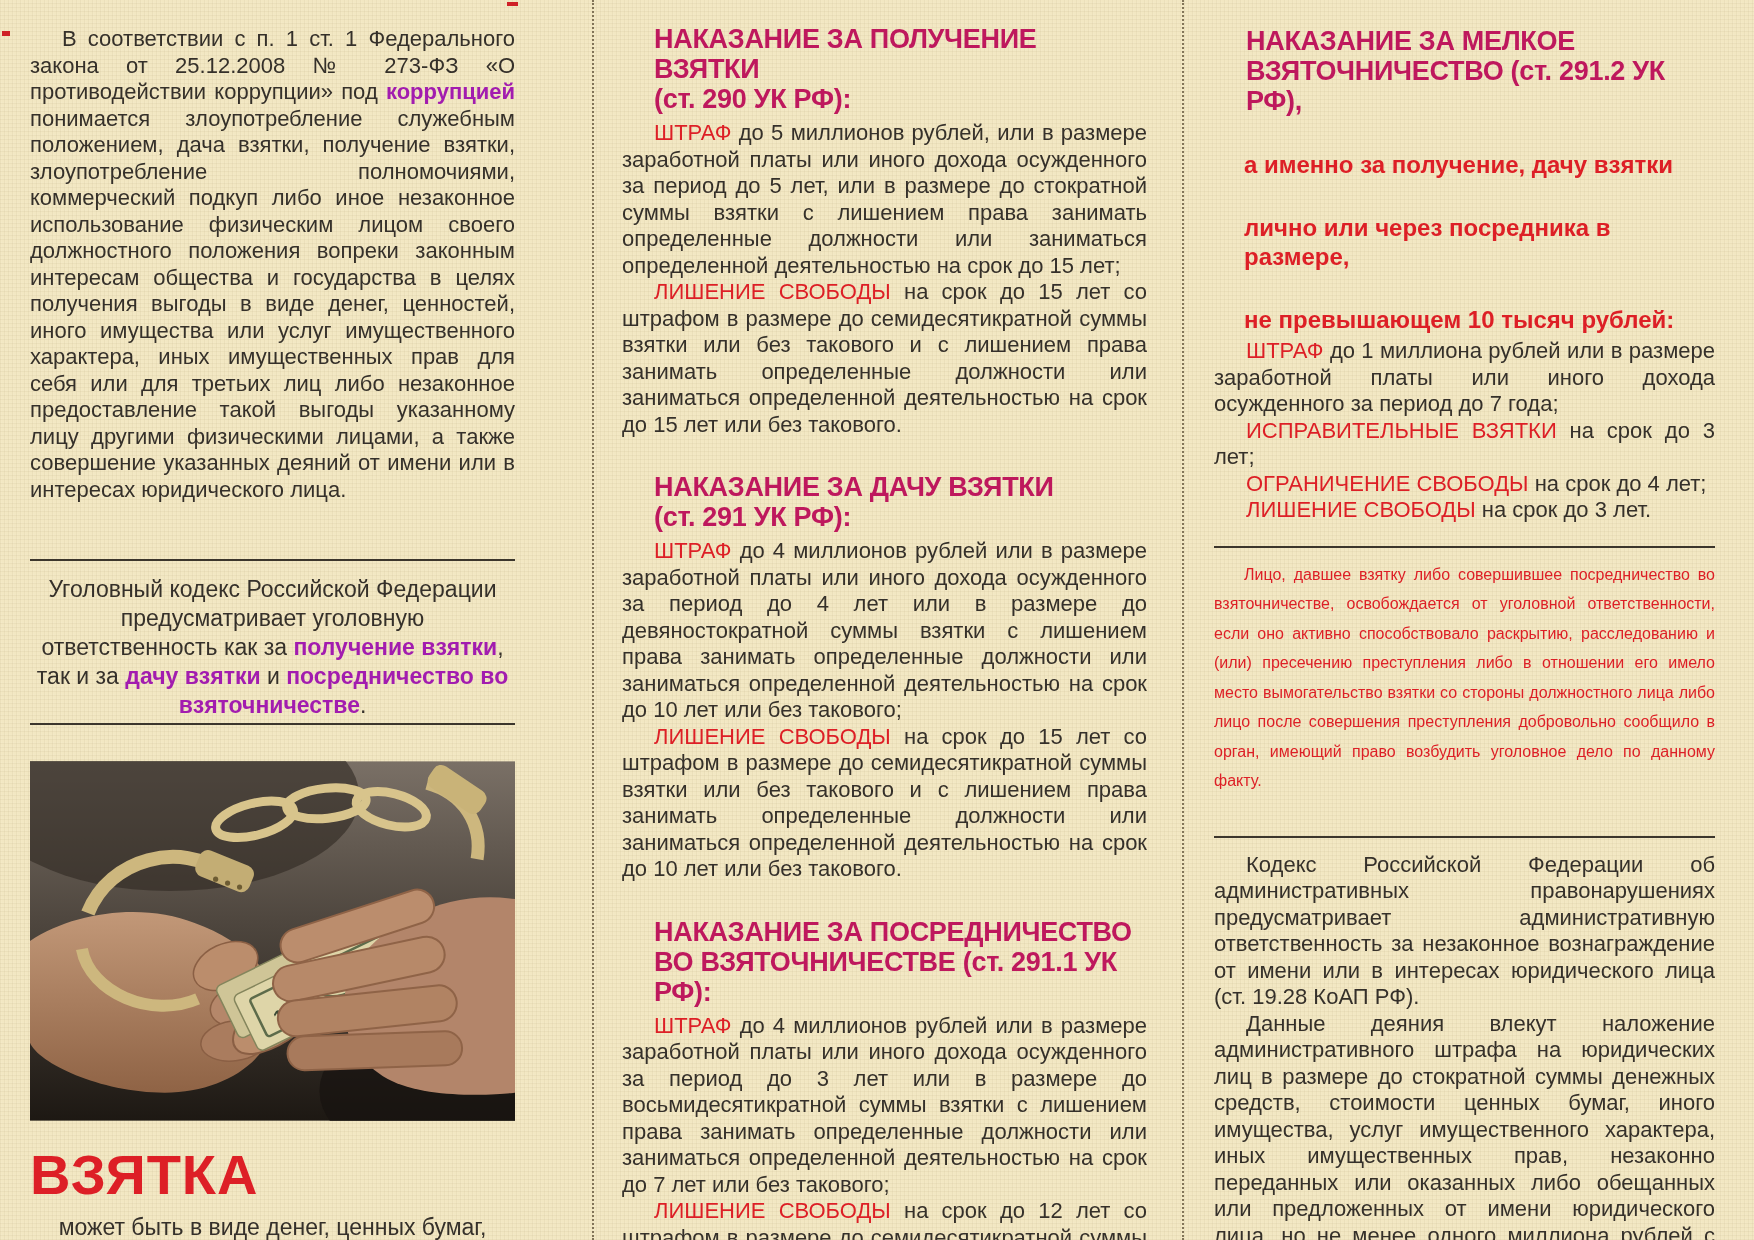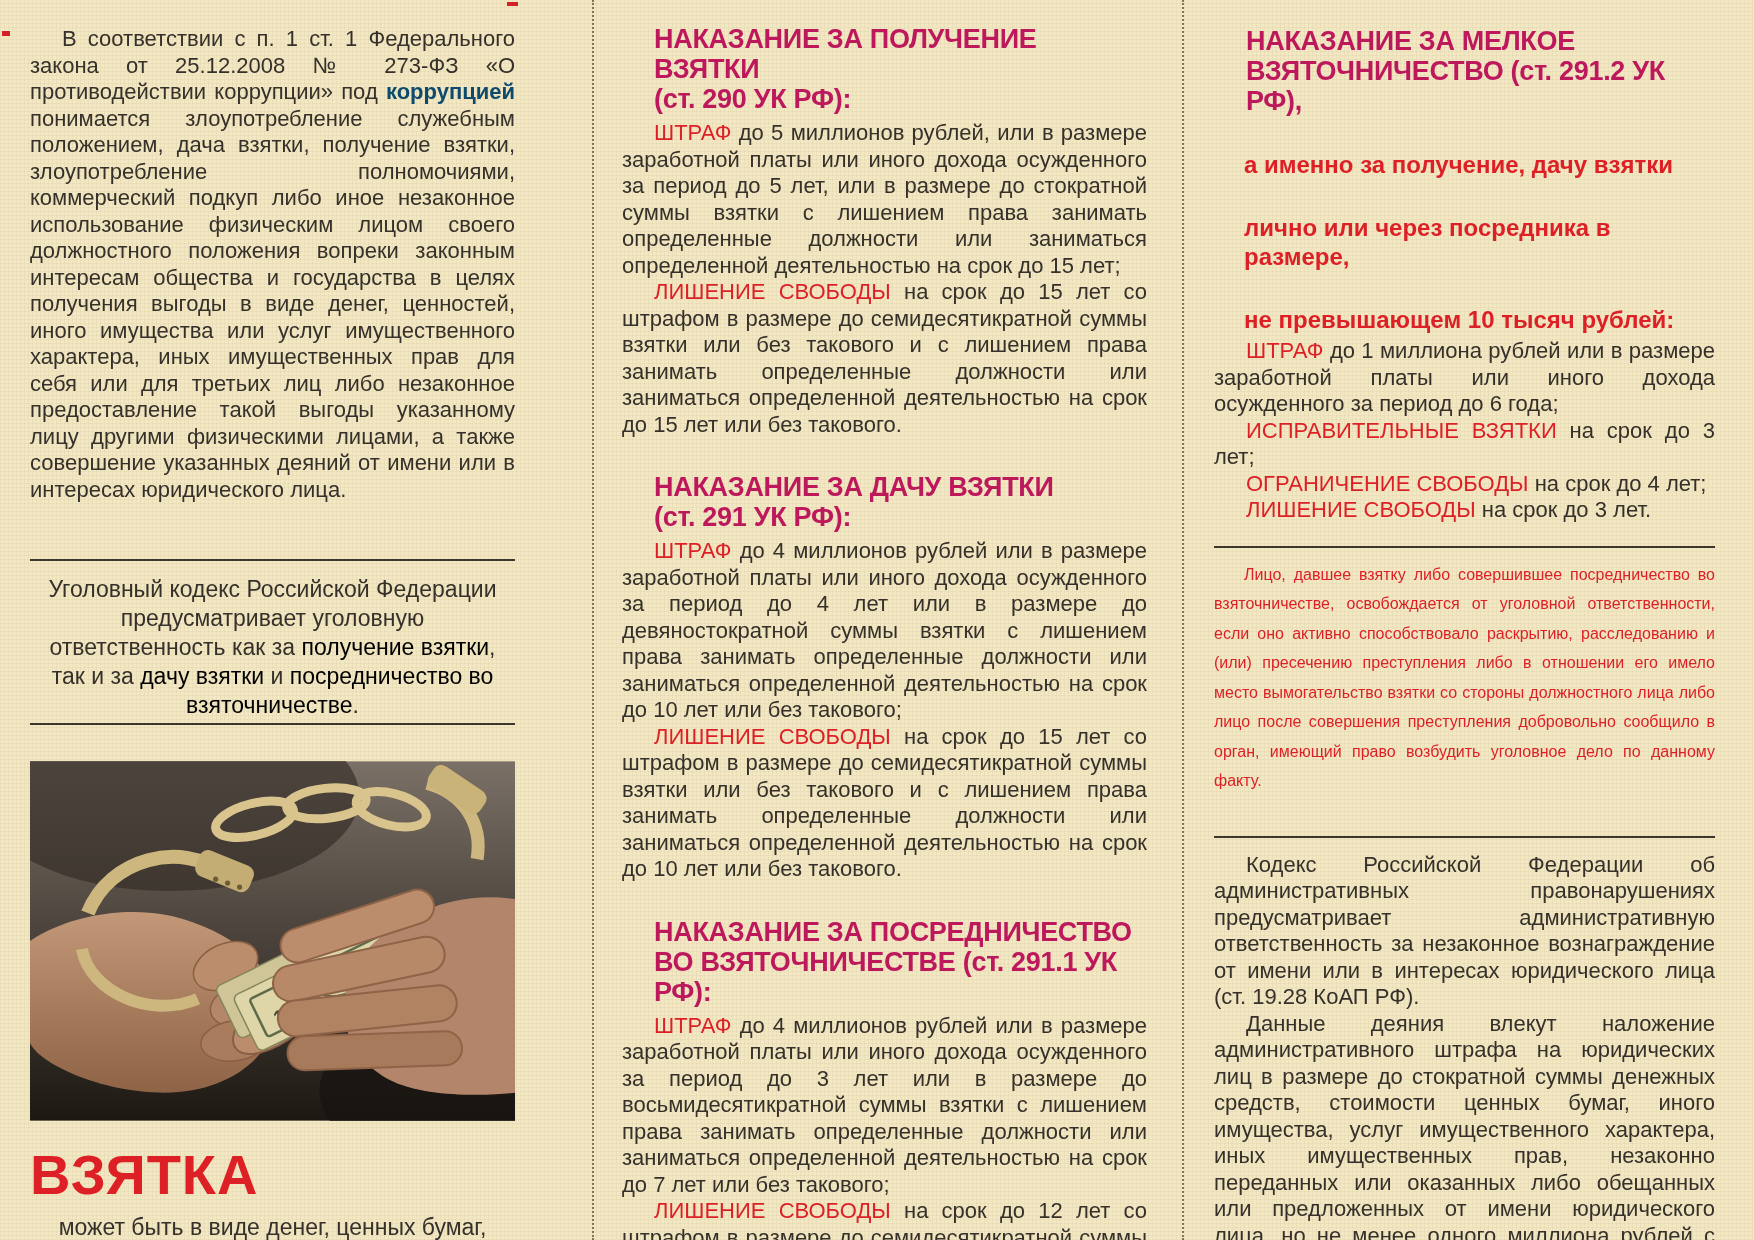--- a/index.html
+++ b/index.html
@@ -17,22 +17,22 @@
   .panel-left{width:593px;padding:26px 78px 0 30px;}
   .panel-mid{width:590px;padding:24px 36px 0 29px;}
   .panel-right{width:571px;padding:26px 39px 14px 31px;}
   .fold{position:absolute;top:0;height:1240px;width:0;border-left:2px dotted rgba(110,96,70,.85);}
   .fold.f1{left:592px;}
   .fold.f2{left:1182px;}
   p{margin:0;}
   .just{font-size:22px;line-height:26.5px;text-align:justify;text-indent:32px;
         color:#35302a;}
   .red{color:#dd1f26;}
-  b.term{color:#0c4a6e;}
-  .redbold{color:#000000;font-weight:normal;}
+  b.term{color:#a21caf;}
+  .redbold{color:#a21caf;font-weight:bold;}
   .hr{height:2px;background:#3c362c;border:0;}
   .hr-left{margin:56px 0 0 0;}
   
   .note{margin-top:14px;font-size:23px;line-height:29px;text-align:center;text-indent:0;}
   .hr-left2{margin-top:3px;}
   .photo-wrap{margin-top:36px;width:485px;height:360px;}
   .big-title{margin-top:24px;text-align:left;font-size:56px;line-height:60px;font-weight:bold;
              color:#dd1f26;letter-spacing:1px;}
   .subtitle{margin-top:8px;font-size:23px;line-height:28px;text-align:center;text-indent:0;}
   
@@ -169,21 +169,21 @@
     <h2 class="sec-head">
         <span>НАКАЗАНИЕ ЗА МЕЛКОЕ</span>
         <span>ВЗЯТОЧНИЧЕСТВО (ст. 291.2 УК РФ),</span>
       </h2>
     <div class="sub-head">
         <span>а именно за получение, дачу взятки</span>
         <span>лично или через посредника в размере,</span>
         <span>не превышающем 10 тысяч рублей:</span>
       </div>
 
-    <p class="just"><span class="red">ШТРАФ</span><span> до 1 миллиона рублей или в размере заработной платы или иного дохода осужденного за период до 6 года;</span></p>
+    <p class="just"><span class="red">ШТРАФ</span><span> до 1 миллиона рублей или в размере заработной платы или иного дохода осужденного за период до 7 года;</span></p>
     <p class="just"><span class="red">ИСПРАВИТЕЛЬНЫЕ ВЗЯТКИ</span><span> на срок до 3 лет;</span></p>
     <p class="just"><span class="red">ОГРАНИЧЕНИЕ СВОБОДЫ</span><span> на срок до 4 лет;</span></p>
     <p class="just"><span class="red">ЛИШЕНИЕ СВОБОДЫ</span><span> на срок до 3 лет.</span></p>
 
     <div class="hr hr-right"></div>
 
     <p class="release">Лицо, давшее взятку либо совершившее посредничество во взяточничестве, освобождается от уголовной ответственности, если оно активно способствовало раскрытию, расследованию и (или) пресечению преступления либо в отношении его имело место вымогательство взятки со стороны должностного лица либо лицо после совершения преступления добровольно сообщило в орган, имеющий право возбудить уголовное дело по данному факту.</p>
 
     <div class="hr hr-right2"></div>
 

